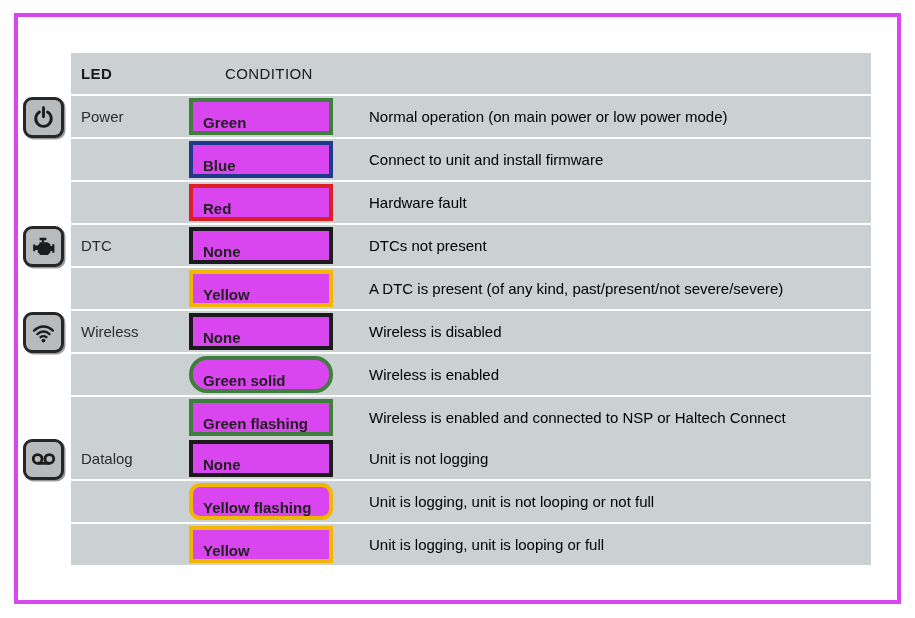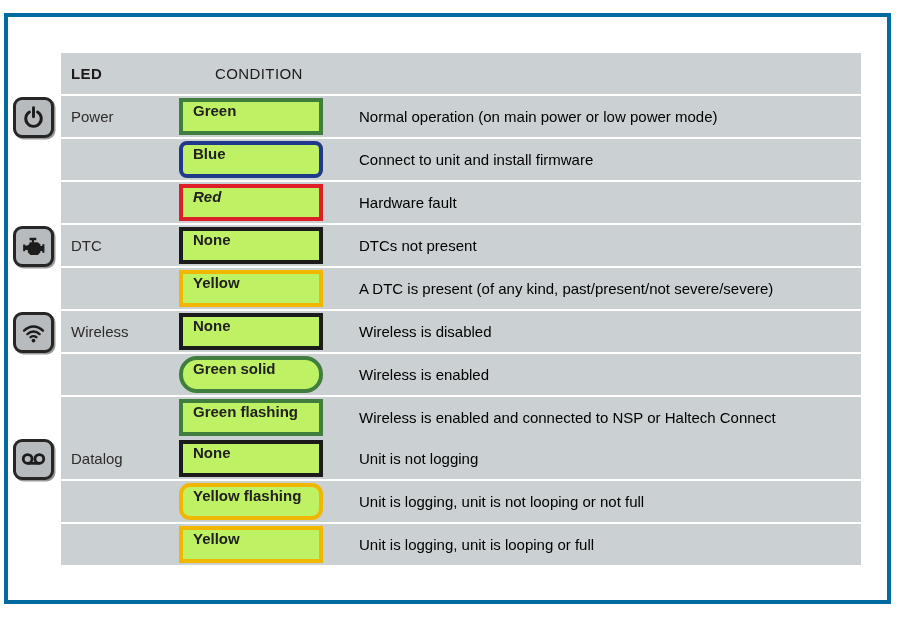--- a/index.html
+++ b/index.html
@@ -1,39 +1,39 @@
 <!DOCTYPE html>
 <html><head>
 <meta charset="utf-8">
 <style>
   html,body{margin:0;padding:0;}
   body{
     width:915px;height:618px;position:relative;background:#ffffff;
     font-family:"Liberation Sans", sans-serif;overflow:hidden;
   }
   .panel{
-    position:absolute;left:4px;top:13px;width:879px;height:583px;
-    border:4px solid #0369a1;background:#ffffff;
+    position:absolute;left:14px;top:13px;width:879px;height:583px;
+    border:4px solid #d946ef;background:#ffffff;
   }
   .led-table{
     position:absolute;left:53px;top:36px;width:800px;
   }
   .thead,.row{
     display:flex;align-items:center;height:41px;background:#cbd1d3;margin-bottom:2px;
   }
   .row.no-gap-below{margin-bottom:0;}
   .col-led{width:118px;padding-left:10px;box-sizing:border-box;flex:0 0 auto;
     font-size:15px;color:#2e2b2c;}
   .col-colorhead{width:144px;padding-left:16px;box-sizing:border-box;flex:0 0 auto;}
   .col-cond{padding-left:36px;font-size:15px;color:#000000;flex:1 1 auto;white-space:nowrap;}
   .th{font-weight:bold;font-size:15px;color:#1d1a1b;letter-spacing:.4px;}
   .color-box{
     width:144px;height:37px;box-sizing:border-box;flex:0 0 auto;
-    border:4px solid #1b1b1b;display:flex;align-items:flex-start;
-    padding-left:10px;background:#bef264;
+    border:4px solid #1b1b1b;display:flex;align-items:flex-end;
+    padding-left:10px;background:#d946ef;
   }
   .color-box span{font-weight:bold;font-size:15px;color:#222021;white-space:nowrap;}
   .led-icon{
     position:absolute;left:5px;width:41px;height:41px;box-sizing:border-box;
     border:3px solid #262626;border-radius:9px;background:#b7bbbd;
     display:flex;align-items:center;justify-content:center;
     box-shadow:1.5px 1.5px 0 rgba(70,70,70,.55);
   }
   .led-icon svg{display:block;}
   .icon-power{top:80px;}
@@ -86,29 +86,29 @@
     <div class="row">
       <span class="col-led">Power</span>
       <span class="color-box" style="border-color: rgb(63, 126, 60);">
           <span>Green</span>
         </span>
       <span class="col-cond">Normal operation (on main power or low power mode)</span>
     </div>
 
     <div class="row">
       <span class="col-led"></span>
-      <span class="color-box" style="border-color: rgb(33, 57, 139); border-radius: 8px;">
+      <span class="color-box" style="border-color: rgb(33, 57, 139);">
           <span>Blue</span>
         </span>
       <span class="col-cond">Connect to unit and install firmware</span>
     </div>
 
     <div class="row">
       <span class="col-led"></span>
-      <span class="color-box" style="border-color: rgb(221, 32, 39); font-style: italic;">
+      <span class="color-box" style="border-color: rgb(221, 32, 39);">
           <span>Red</span>
         </span>
       <span class="col-cond">Hardware fault</span>
     </div>
 
     <div class="row">
       <span class="col-led">DTC</span>
       <span class="color-box" style="border-color: rgb(27, 27, 27);">
           <span>None</span>
         </span>

